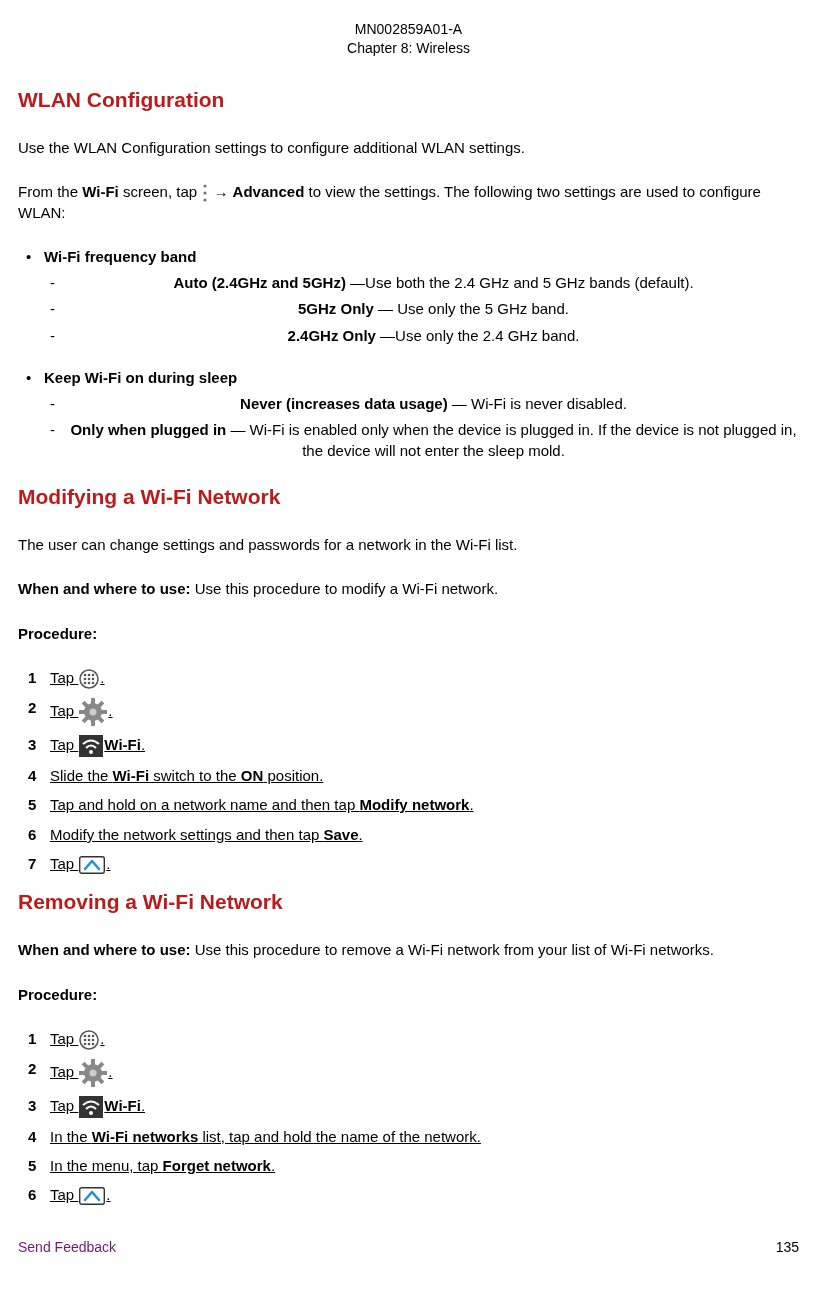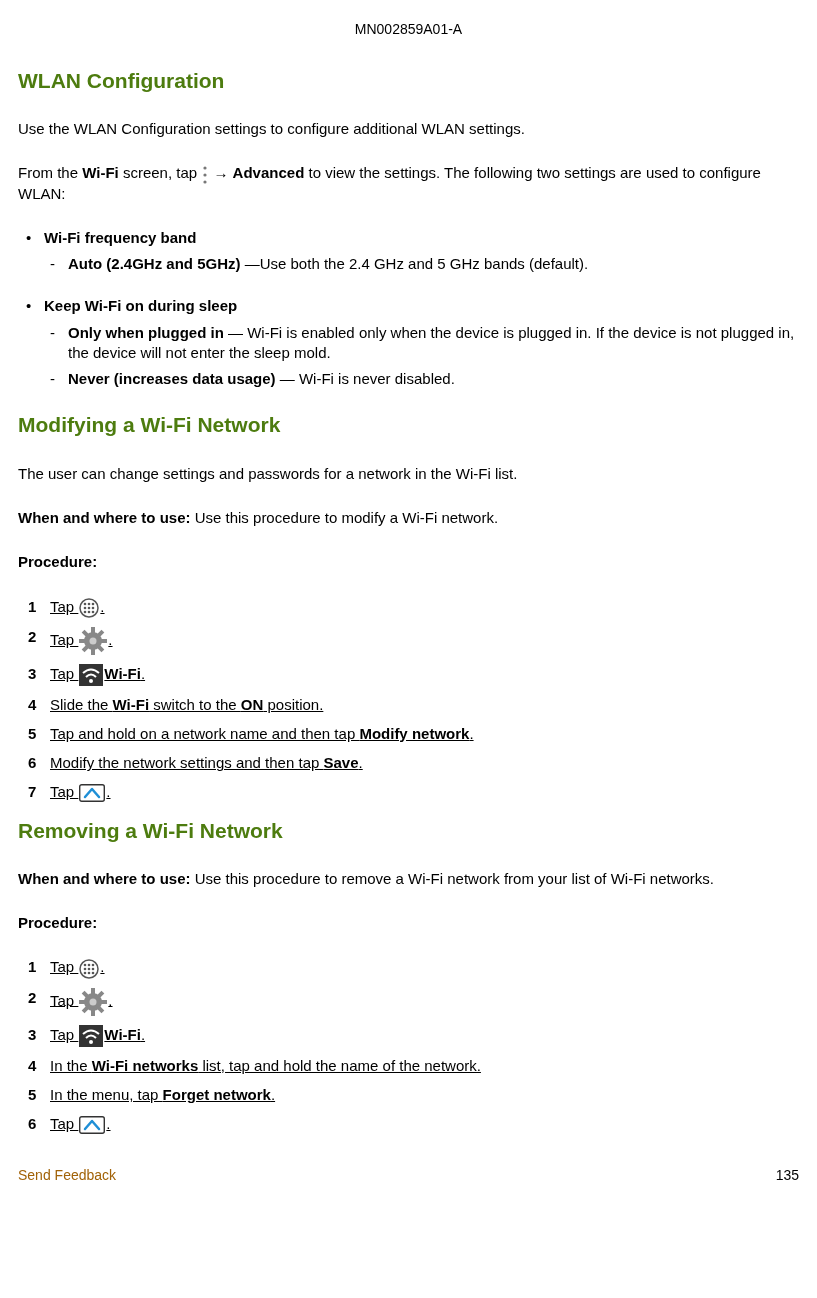--- a/index.html
+++ b/index.html
@@ -11,21 +11,21 @@
     width: 817px;
     box-sizing: border-box;
     line-height: 1.35;
   }
   .header-right {
     text-align: center;
     font-size: 14px;
     margin-bottom: 28px;
   }
   .h2 {
-    color: #4d7c0f;
+    color: #b91c1c;
     font-size: 21px;
     font-weight: bold;
     margin: 14px 0 6px 0;
   }
   p { margin: 24px 0; }
   .bold { font-weight: bold; }
   ul.bullet {
     list-style-type: none;
     margin: 4px 0 4px 8px;
     padding: 0;
@@ -38,20 +38,21 @@
   ul.bullet > li::before {
     content: "•";
     position: absolute;
     left: 0;
     top: 0;
   }
   ul.dash {
     list-style-type: none;
     margin: 4px 0 4px 6px;
     padding: 0;
+    text-align: center;
   }
   ul.dash > li {
     margin: 6px 0;
     padding-left: 18px;
     position: relative;
   }
   ul.dash > li::before {
     content: "-";
     position: absolute;
     left: 0;
@@ -76,21 +77,21 @@
     position: absolute;
     left: 0;
     top: 0;
   }
   .footer {
     display: flex;
     justify-content: space-between;
     margin-top: 32px;
     font-size: 14px;
   }
-  .link { color: #a16207; }
+  .link { color: #701a75; }
   .icon-inline {
     display: inline-block;
     vertical-align: middle;
     margin: 0 1px;
   }
   svg { display: block; }
 </style>
 </head>
 <body>
 
@@ -136,41 +137,44 @@
     </g>
     <g id="icon-home">
       <rect x="0.7" y="0.7" width="24.6" height="16.6" rx="2" fill="#fff" stroke="#333" stroke-width="1.4"></rect>
       <path d="M6 13 L13 5 L20 13" stroke="#1f8fd6" stroke-width="2.5" fill="none" stroke-linejoin="round" stroke-linecap="round"></path>
     </g>
   </defs>
 </svg>
 
 <div class="header-right">
   <div>MN002859A01-A</div>
+  <div>Chapter 8:  Wireless</div>
 </div>
 
 <div class="h2">WLAN Configuration</div>
 <p>Use the WLAN Configuration settings to configure additional WLAN settings.</p>
 <p>
   <span>From the </span><span class="bold">Wi-Fi</span><span> screen, tap </span><span class="icon-inline"><svg width="6" height="18">
         <use href="#icon-overflow"></use>
       </svg></span><span> → </span><span class="bold">Advanced</span><span> to view the settings. The following two settings are used to configure WLAN:</span>
 </p>
 <ul class="bullet">
   <li>
     <span class="bold">Wi-Fi frequency band</span>
     <ul class="dash">
       <li><span class="bold">Auto (2.4GHz and 5GHz)</span><span> —Use both the 2.4 GHz and 5 GHz bands (default).</span></li>
+      <li><span class="bold">5GHz Only</span><span> — Use only the 5 GHz band.</span></li>
+      <li><span class="bold">2.4GHz Only</span><span> —Use only the 2.4 GHz band.</span></li>
     </ul>
   </li>
   <li>
     <span class="bold">Keep Wi-Fi on during sleep</span>
     <ul class="dash">
+      <li><span class="bold">Never (increases data usage)</span><span> — Wi-Fi is never disabled.</span></li>
       <li><span class="bold">Only when plugged in</span><span> — Wi-Fi is enabled only when the device is plugged in. If the device is not plugged in, the device will not enter the sleep mold.</span></li>
-      <li><span class="bold">Never (increases data usage)</span><span> — Wi-Fi is never disabled.</span></li>
     </ul>
   </li>
 </ul>
 
 <div class="h2">Modifying a Wi-Fi Network</div>
 <p>The user can change settings and passwords for a network in the Wi-Fi list.</p>
 <p><span class="bold">When and where to use:</span><span> Use this procedure to modify a Wi-Fi network.</span></p>
 <p class="bold">Procedure:</p>
 <ol class="steps">
   <li><span>Tap </span><span class="icon-inline"><svg width="20" height="20">

